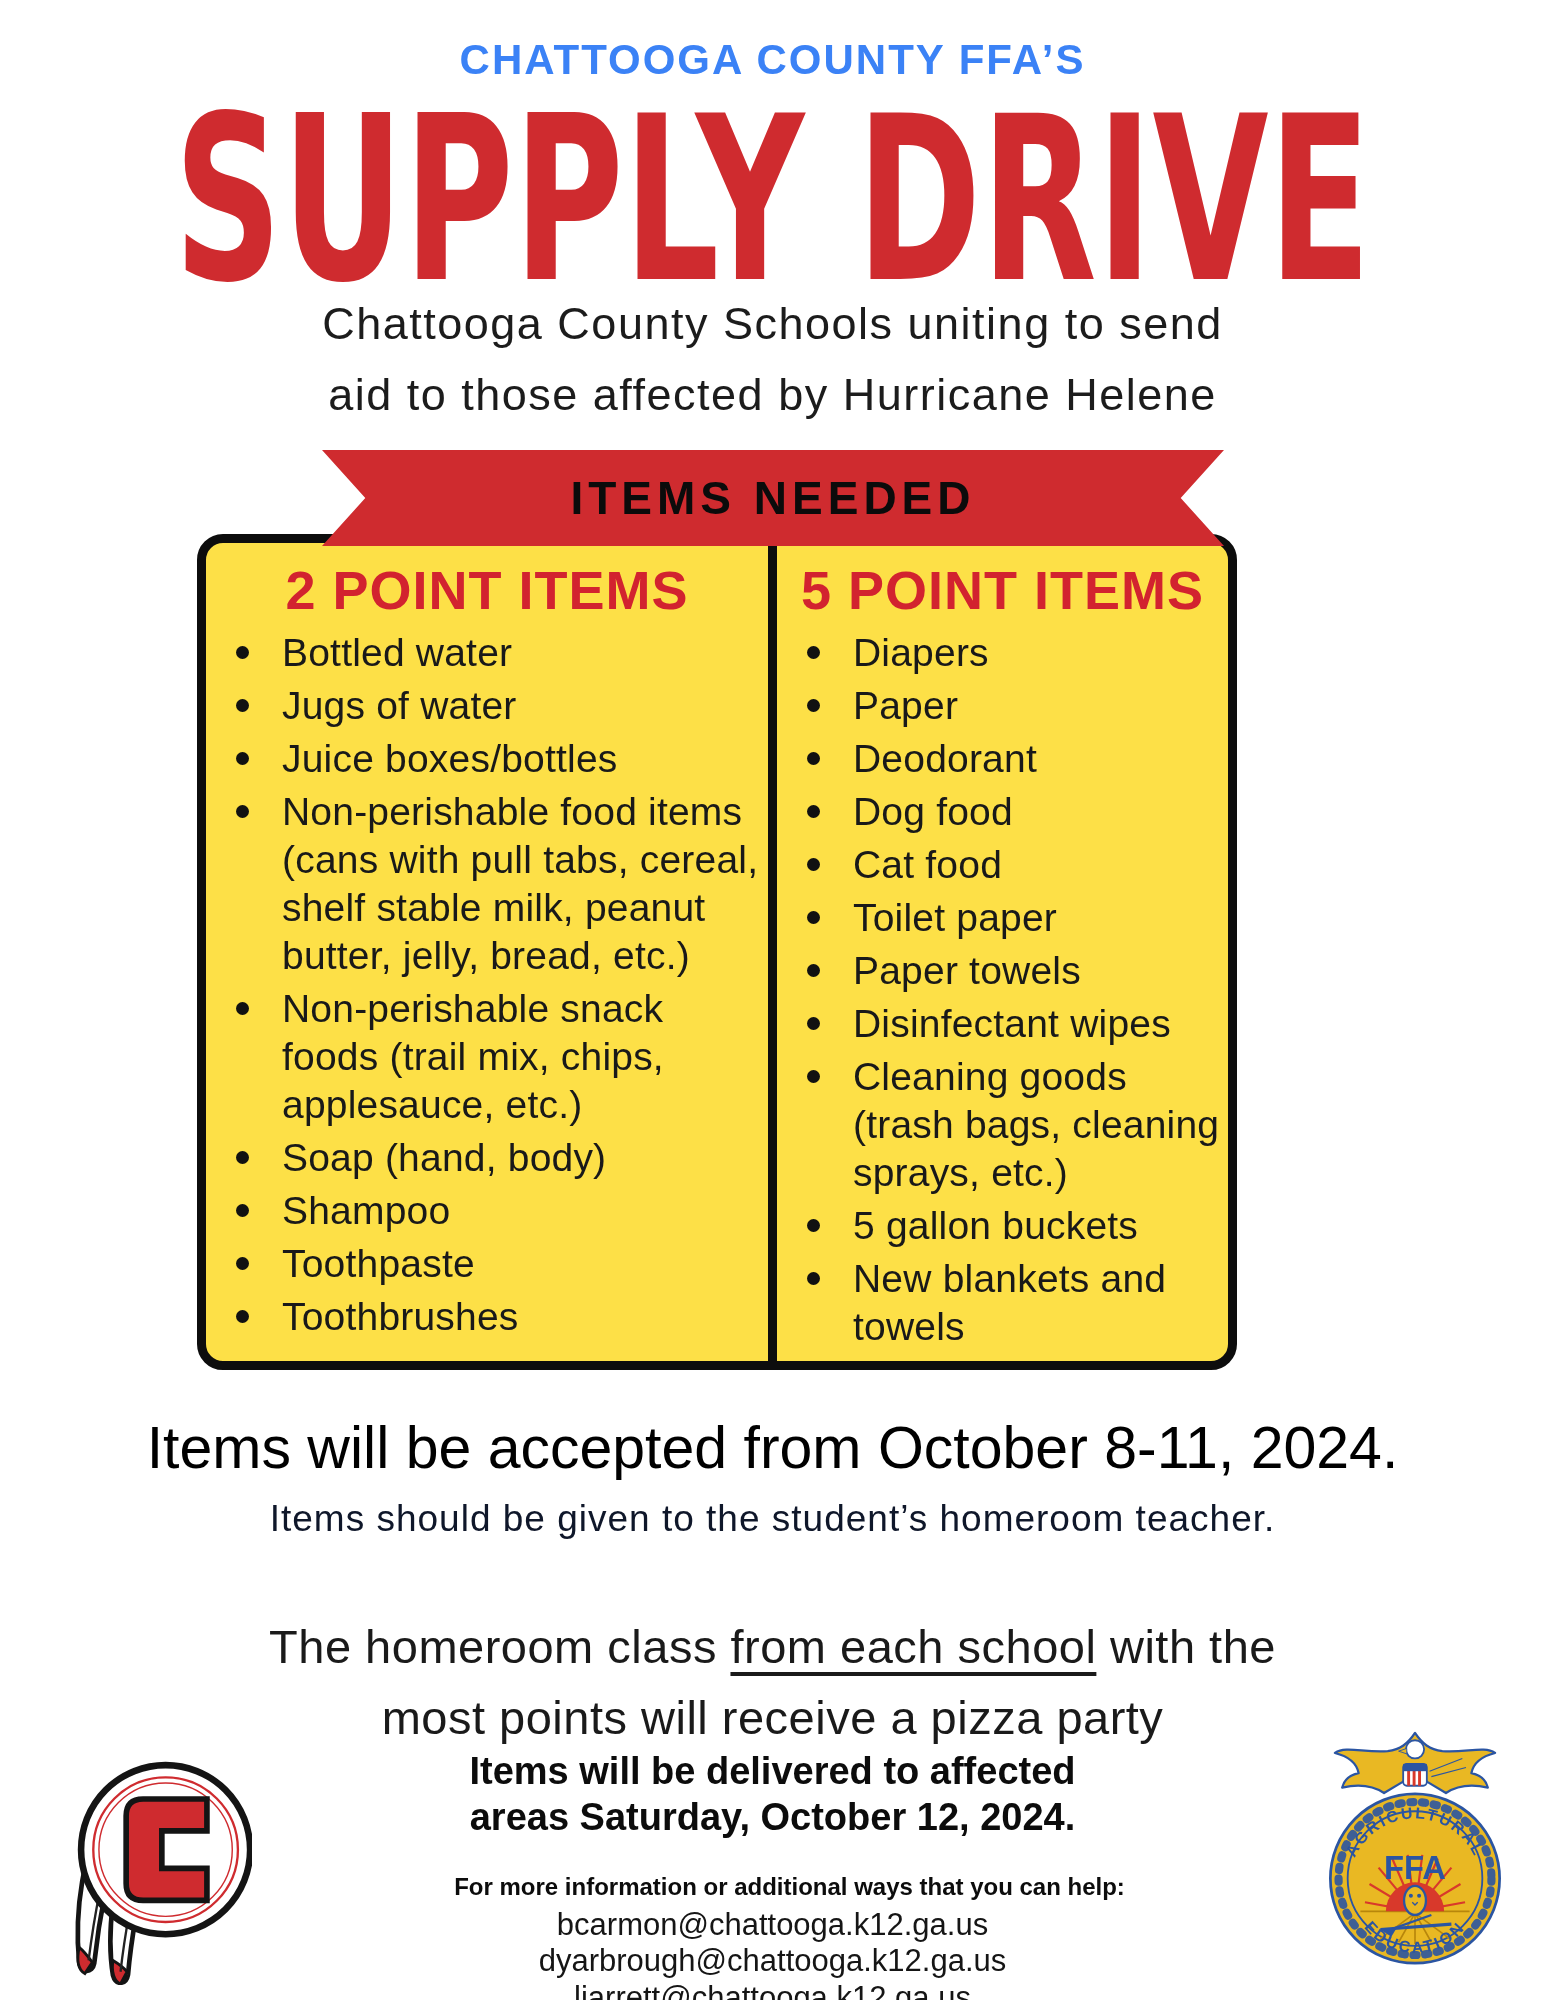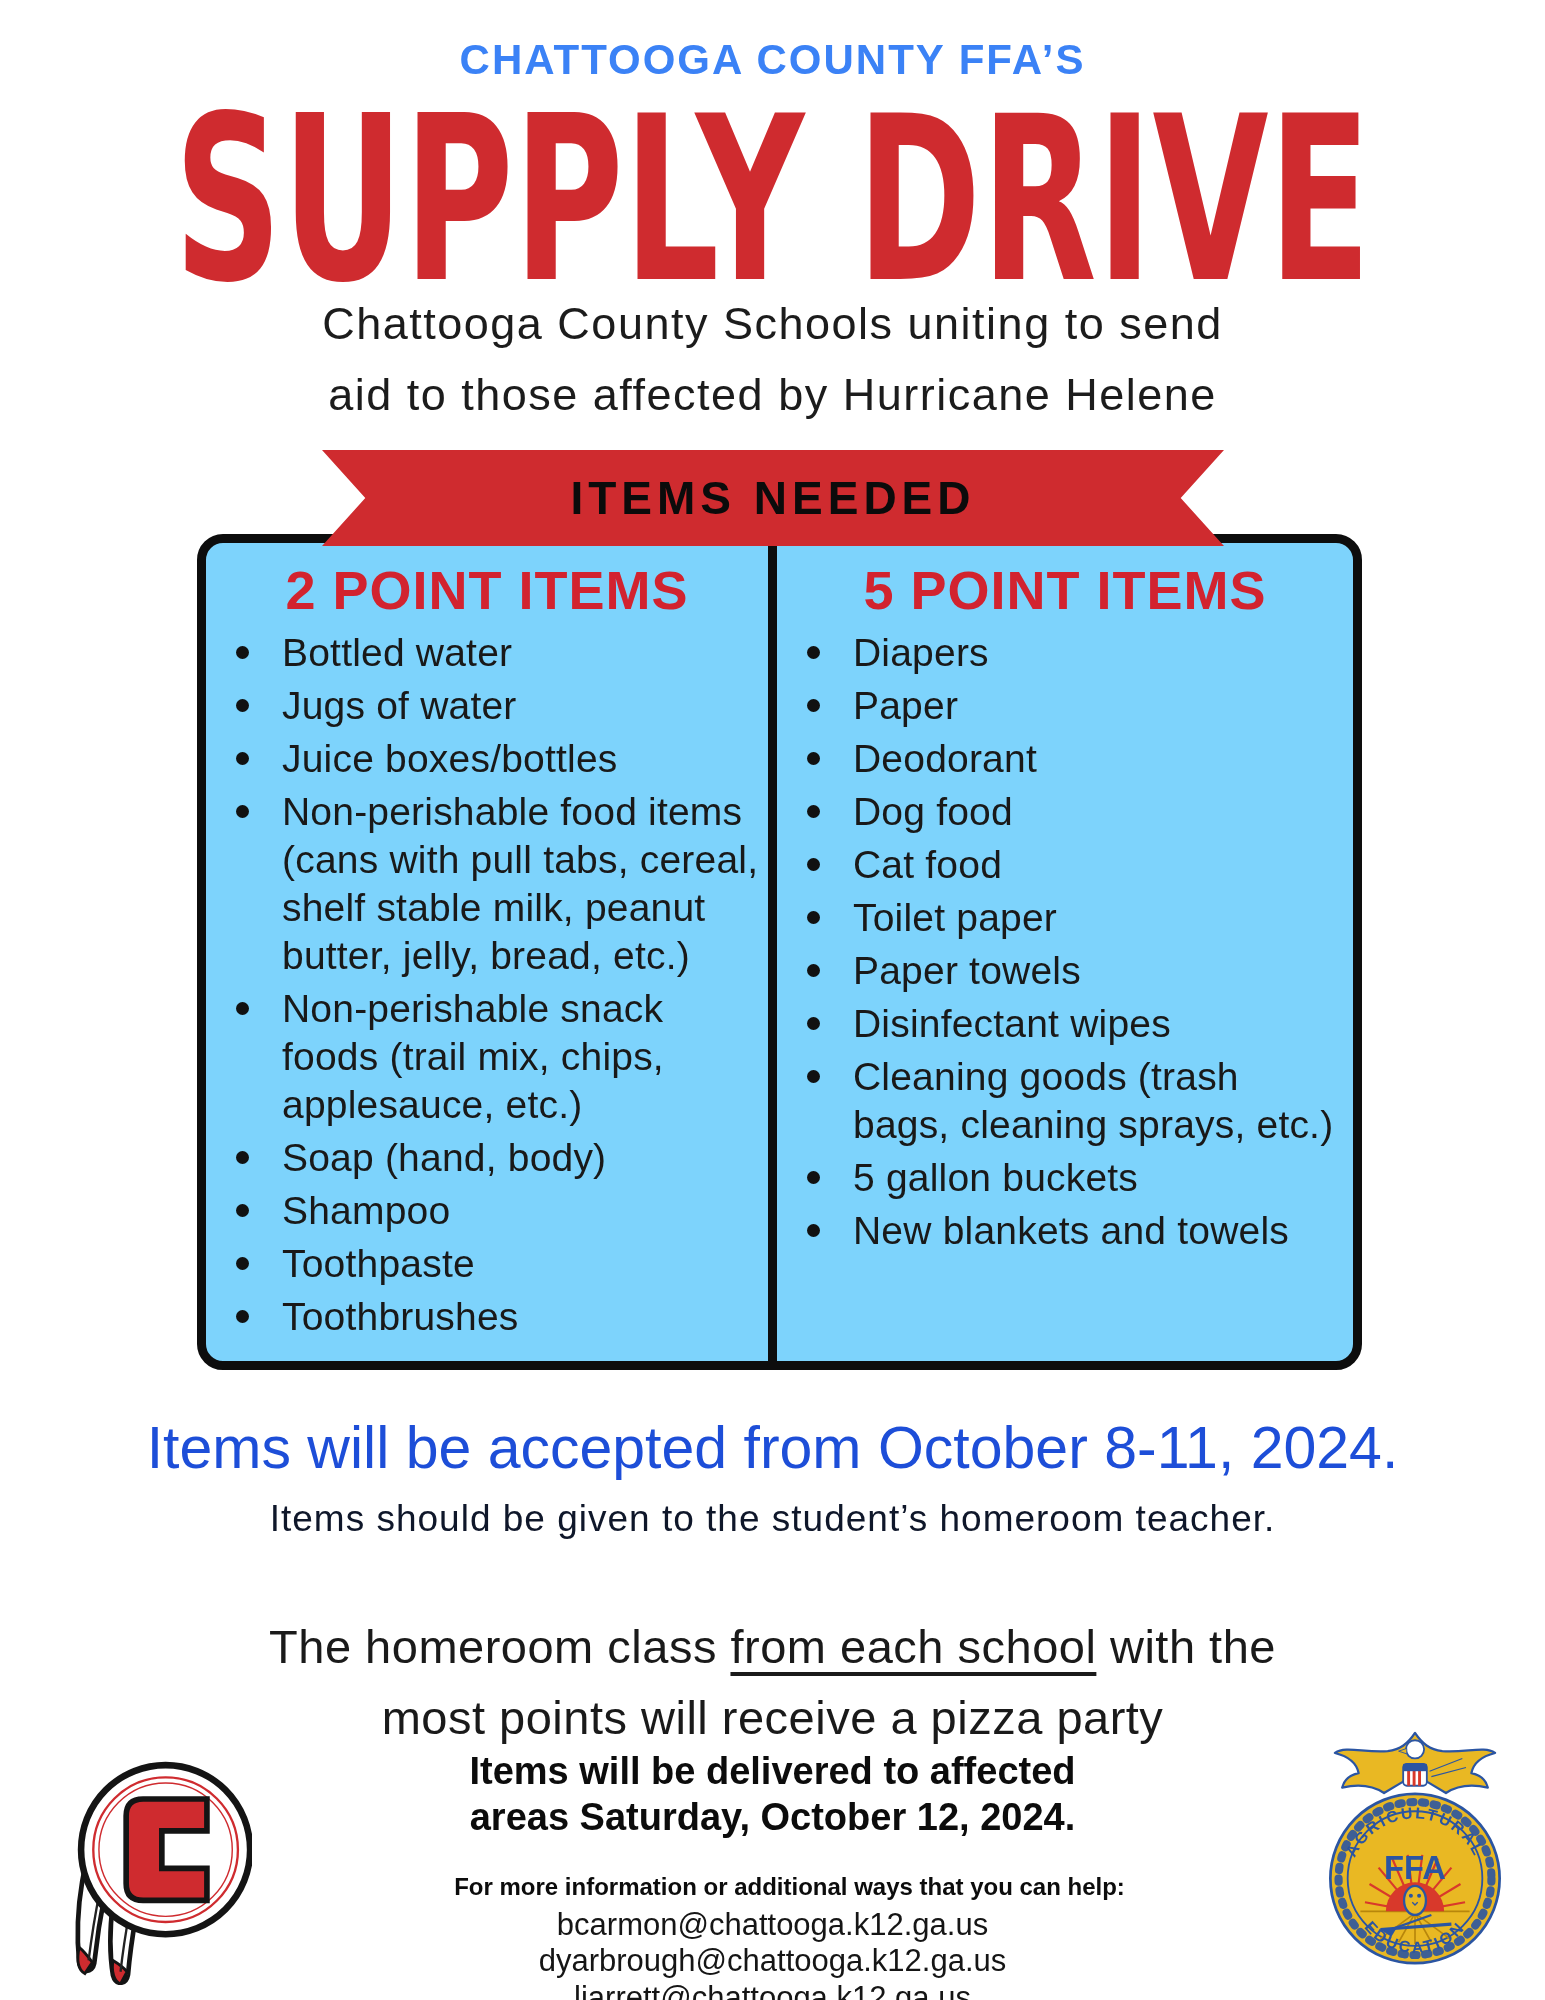--- a/index.html
+++ b/index.html
@@ -16,38 +16,38 @@
   .subtitle{position:absolute;top:288px;left:0;width:100%;text-align:center;
             font-size:45px;line-height:1.58;letter-spacing:1.5px;color:#1c1c1c;}
 
   
   .ribbon{position:absolute;top:450px;left:322px;width:902px;height:96px;
           background:#cf2b2f;z-index:3;display:flex;align-items:center;justify-content:center;
           clip-path:polygon(0 0,100% 0,95.2% 50%,100% 100%,0 100%,4.8% 50%);}
   .ribbon span{font-size:46px;font-weight:700;letter-spacing:5px;color:#0b0b0b;}
 
   
-  .items-box{position:absolute;top:534px;left:197px;width:1165px;height:836px;
+  .items-box{position:absolute;top:534px;left:197px;width:1040px;height:836px;
              border:9px solid #0d0d0d;border-radius:26px;box-sizing:border-box;
-             background:#7dd3fc;z-index:1;}
+             background:#fde047;z-index:1;}
   .divider{position:absolute;top:0;bottom:0;left:562px;width:9px;background:#0d0d0d;}
   .col{position:absolute;top:0;bottom:0;}
   .col-left{left:0;width:562px;}
   .col-right{left:571px;right:0;}
   .col h2{margin:16px 0 8px;text-align:center;font-size:54px;font-weight:700;
           letter-spacing:1px;color:#d2232f;}
   .col ul{margin:2px 0 0;padding:0 8px 0 0;list-style:none;
           font-size:39px;line-height:48px;color:#191919;letter-spacing:0.2px;}
   .col li{position:relative;padding-left:76px;margin-bottom:5px;}
   .col li::before{content:"";position:absolute;left:30px;top:17px;width:13px;height:13px;
                   border-radius:50%;background:#111;}
 
   
   .accepted{position:absolute;top:1414px;left:0;width:100%;text-align:center;
-            font-size:59px;color:#1d4ed8;white-space:nowrap;}
+            font-size:59px;color:#000000;white-space:nowrap;}
   .homeroom{position:absolute;top:1498px;left:0;width:100%;text-align:center;
             font-size:37px;letter-spacing:1px;color:#0f172a;}
   .pizza{position:absolute;top:1612px;left:0;width:100%;text-align:center;
          font-size:47px;line-height:1.5;letter-spacing:0.5px;color:#1a1a1a;}
   .pizza .ul{text-decoration:underline;text-decoration-thickness:4px;text-underline-offset:9px;}
 
   
   .f-center{position:absolute;top:1748px;left:0;width:100%;text-align:center;}
   .delivery{font-size:38px;font-weight:700;line-height:1.22;color:#0c0c0c;letter-spacing:0;}
   .moreinfo{margin-top:32px;font-size:24px;font-weight:700;color:#0c0c0c;padding-left:34px;}

